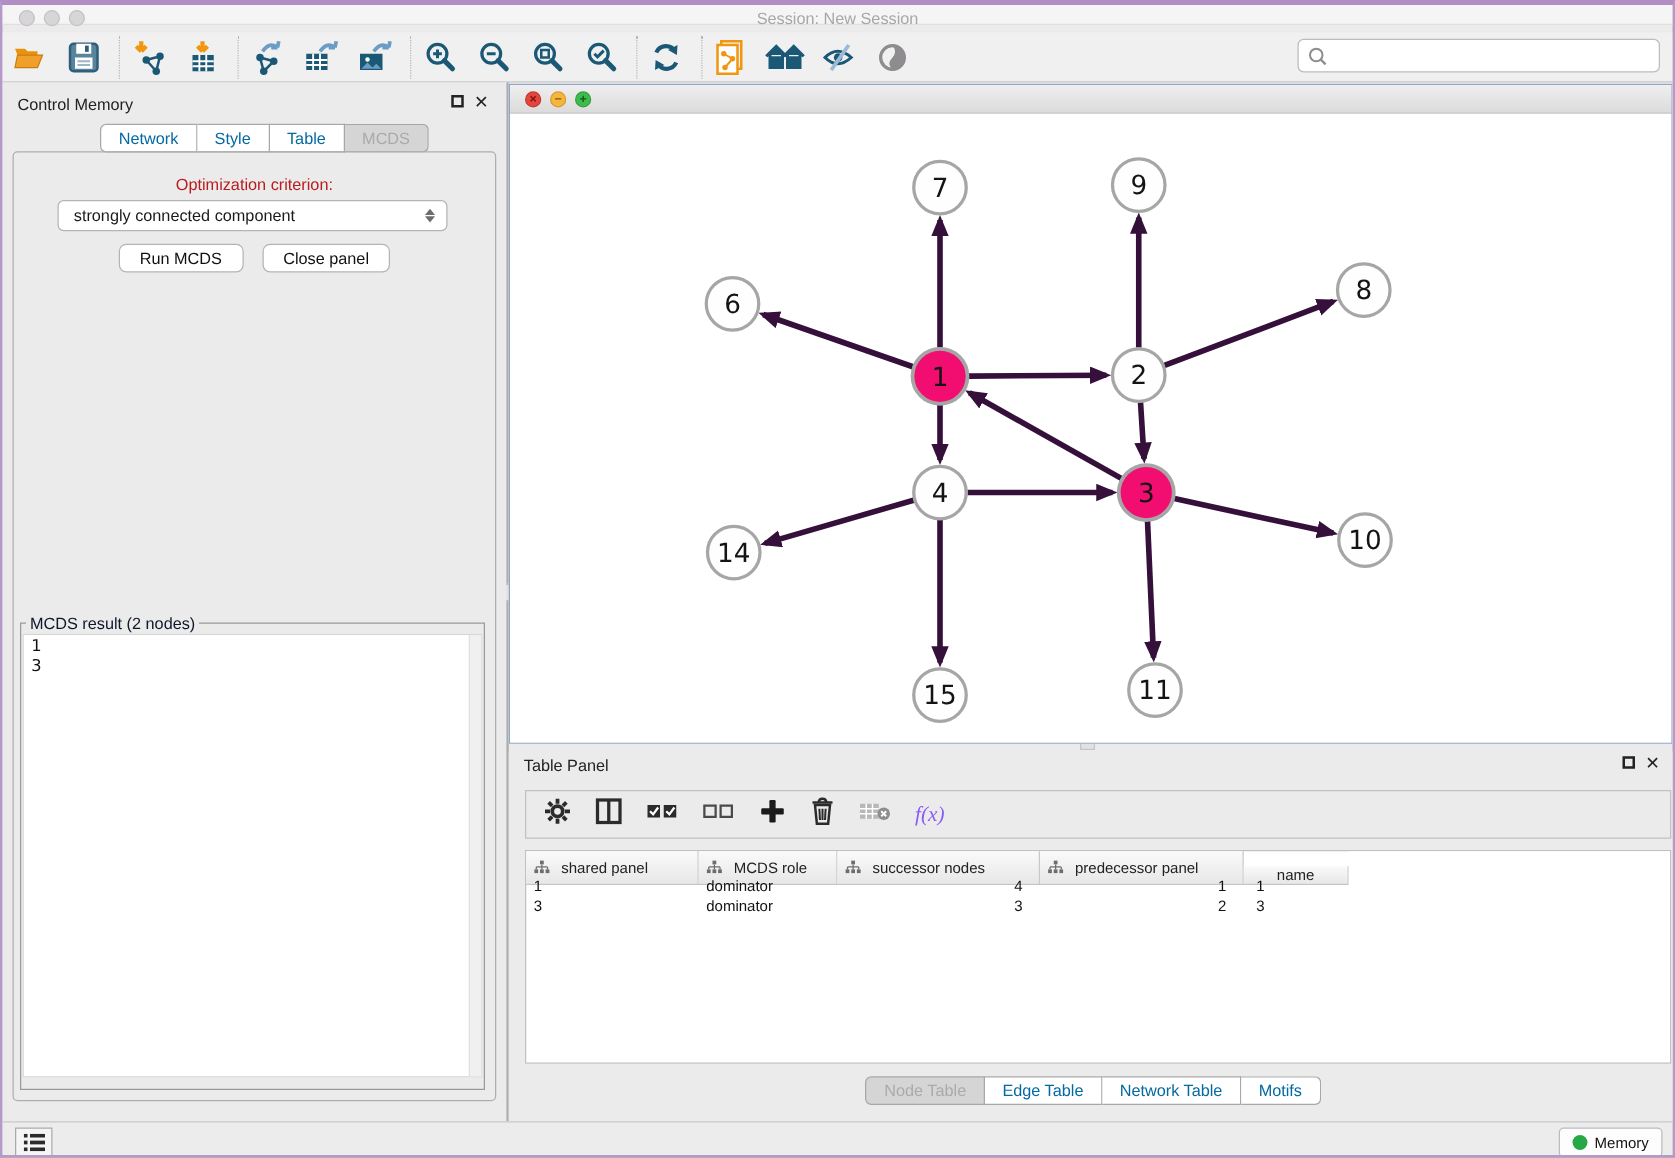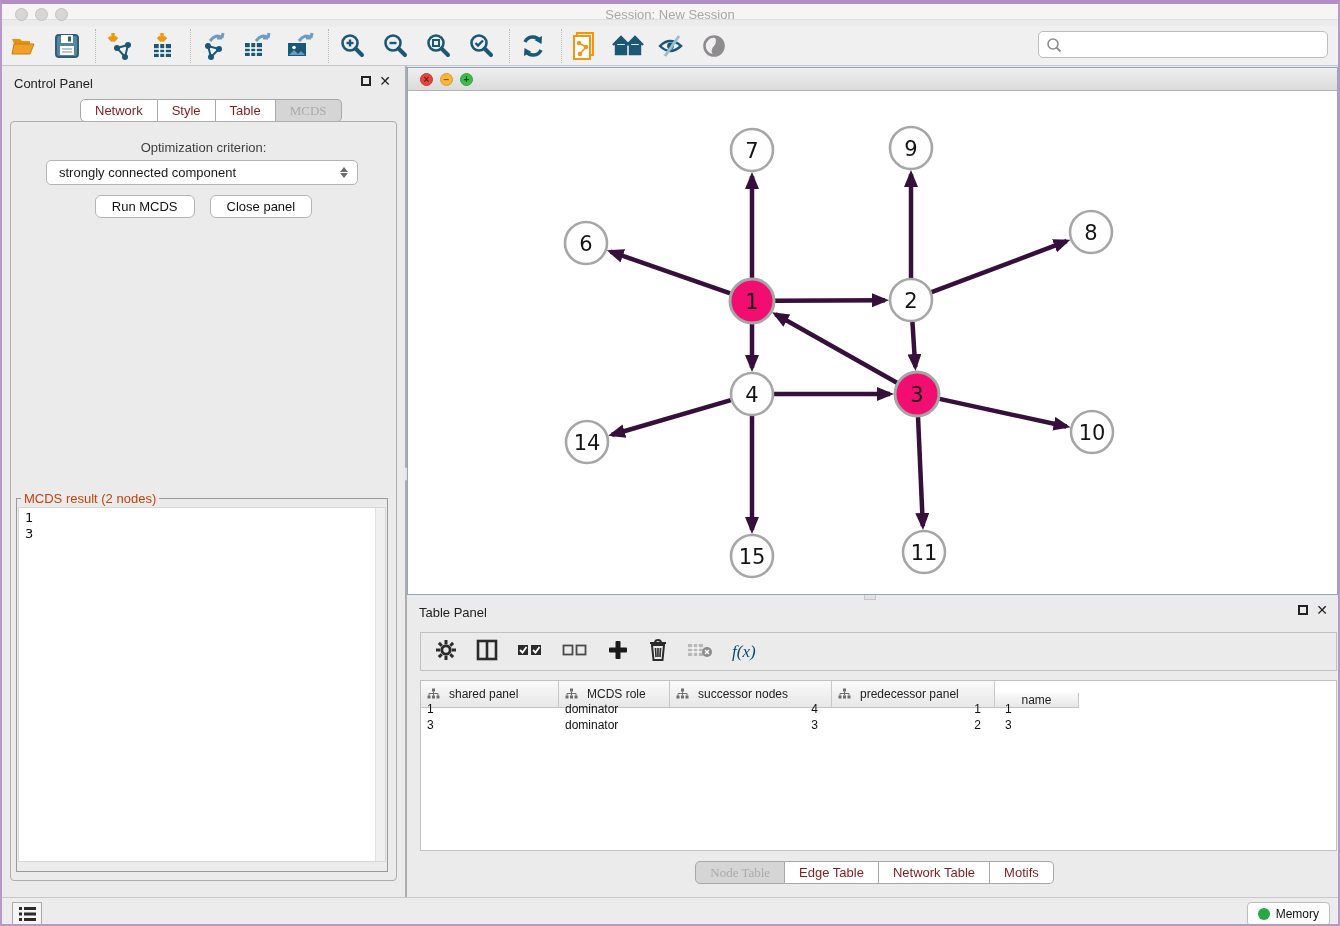--- a/index.html
+++ b/index.html
@@ -32,35 +32,35 @@
   .hsplit-handle{left:862px;top:589px;width:12px;height:7px;background:#E3E2E3;border:1px solid #C6C4C6;}
 
   
   .cpanel{left:0;top:62px;width:403px;height:831px;background:#ECEBEC;}
   .panel-title{font-size:13px;color:#222;}
   .panel-icons{position:absolute;display:flex;gap:8px;align-items:center;}
   .icon-float{width:10px;height:10px;border:2px solid #222;display:inline-block;}
   .icon-x{font-size:14px;font-weight:bold;color:#222;line-height:10px;}
   .icon-x::after{content:"\2715";}
   .seg{display:flex;}
-  .seg .tab{border:1px solid #A8A8A8;border-left:none;background:#fff;height:23px;line-height:21px;padding:0 14px;font-size:13px;color:#7f1d1d;}
+  .seg .tab{border:1px solid #A8A8A8;border-left:none;background:#fff;height:23px;line-height:21px;padding:0 14px;font-size:13px;color:#0369a1;}
   .seg .tab:first-child{border-left:1px solid #A8A8A8;border-radius:5px 0 0 5px;}
   .seg .tab:last-child{border-radius:0 5px 5px 0;}
-  .seg .tab.active{background:#D6D5D6;color:#ABAAAB;font-family:Liberation Serif, serif;}
+  .seg .tab.active{background:#D6D5D6;color:#ABAAAB;}
   .cp-box{left:8px;top:55px;width:387px;height:760px;border:1px solid #AFAEAF;border-radius:4px;}
-  .cp-label{left:0;width:100%;top:74px;text-align:center;font-size:13px;color:#404040;}
+  .cp-label{left:0;width:100%;top:74px;text-align:center;font-size:13px;color:#b91c1c;}
   .cp-select{left:44px;top:94px;width:312px;height:25px;background:#fff;border:1px solid #B5B4B5;border-radius:5px;display:flex;align-items:center;font-size:13px;padding-left:12px;}
   .cp-select .stepper{margin-left:auto;width:20px;display:flex;flex-direction:column;align-items:center;gap:1px;padding-right:6px;}
   .cp-select .stepper i{width:0;height:0;border-left:4px solid transparent;border-right:4px solid transparent;display:block;}
   .cp-select .stepper .up{border-bottom:5px solid #6E6D6E;}
   .cp-select .stepper .dn{border-top:5px solid #6E6D6E;}
   .cp-buttons{left:0;width:100%;top:129px;display:flex;justify-content:center;gap:15px;}
   .btn{background:#fff;border:1px solid #B5B4B5;border-radius:6px;height:23px;line-height:21px;padding:0 16px;font-size:13px;color:#111;}
   .result-fs{left:14px;top:425px;width:372px;height:381px;border:1px solid #9A9A9A;margin:0;padding:0;background:#ECEBEC;}
-  .result-fs legend{font-size:13px;color:#c2410c;margin-left:4px;padding:0 3px;margin-top:15px;}
+  .result-fs legend{font-size:13px;color:#0f172a;margin-left:4px;padding:0 3px;margin-top:15px;}
   .result-body{position:relative;width:calc(100% - 2px);height:calc(100% - 10px);margin:1px;background:#fff;border:1px solid #D7D6D7;}
   .result-lines{position:absolute;left:6px;top:2px;font-size:13px;line-height:16px;color:#111;font-family:"DejaVu Sans",sans-serif;white-space:pre-line;}
   .result-scroll{position:absolute;right:0;top:0;width:10px;height:100%;background:#F1F0F1;border-left:1px solid #E2E1E2;}
 
   
   .netwin{left:405px;top:63px;width:931px;height:528px;border:1px solid #8FA6C8;background:#fff;}
   .netwin .nw-title{position:absolute;left:0;top:0;width:100%;height:23px;background:linear-gradient(#F0EFF0,#DCDBDC);border-bottom:1px solid #B5B4B5;}
   .nw-title-text{position:absolute;left:0;right:0;top:4px;text-align:center;font-size:13px;color:#333;}
   .nw-dot{position:absolute;top:5px;width:13px;height:13px;border-radius:50%;text-align:center;line-height:12px;font-size:10px;font-weight:bold;}
   .nw-red{left:12px;background:#E5463C;border:1px solid #C23A32;color:#7E1410;}
@@ -84,21 +84,21 @@
   .trow .c.r{text-align:right;padding-right:14px;}
   .trow .c.n{padding-left:10px;}
   .tp-tabs{left:0;top:260px;width:100%;display:flex;justify-content:center;}
 
   
   .statusbar{left:0;top:893px;width:100%;height:31px;background:#EDECED;border-top:1px solid #C9C8C9;}
   .sb-listbtn{position:absolute;left:10px;top:4px;width:30px;height:24px;background:#F6F5F6;border:1px solid #ABAAAB;display:flex;align-items:center;justify-content:center;}
   .sb-mem{position:absolute;right:8px;top:4px;height:24px;background:#FDFDFD;border:1px solid #BDBBBD;border-radius:4px;display:flex;align-items:center;gap:6px;padding:0 10px;font-size:12px;color:#111;}
   .mem-dot{width:12px;height:12px;border-radius:50%;background:#28A745;display:inline-block;}
 
-  .fx{font-family:"Liberation Serif","DejaVu Serif",serif;font-style:italic;font-size:17px;color:#0c4a6e;}
+  .fx{font-family:"Liberation Serif","DejaVu Serif",serif;font-style:italic;font-size:17px;color:#8b5cf6;}
 </style>
 </head>
 <body>
 
 <div class="win">
 
   <div class="abs titlebar">
     <span class="tl-dot" style="left:13px"></span>
     <span class="tl-dot" style="left:33px"></span>
     <span class="tl-dot" style="left:53px"></span>
@@ -246,21 +246,21 @@
         </svg>
       <input type="text" value="" style="">
     </div>
   </div>
 
   <div class="abs vsplit"></div>
   <div class="abs vsplit-handle"></div>
   <div class="abs hsplit-handle"></div>
 
   <div class="abs cpanel">
-    <div class="abs panel-title" style="left:12px;top:10px">Control Panel</div>
+    <div class="abs panel-title" style="left:12px;top:10px">Control Memory</div>
     <div class="panel-icons" style="right:14px;top:10px">
       <span class="icon-float"></span>
       <span class="icon-x"></span>
     </div>
 
     <div class="abs seg" style="left:78px;top:33px">
       <span class="tab">Network</span>
       <span class="tab">Style</span>
       <span class="tab">Table</span>
       <span class="tab active">MCDS</span>

